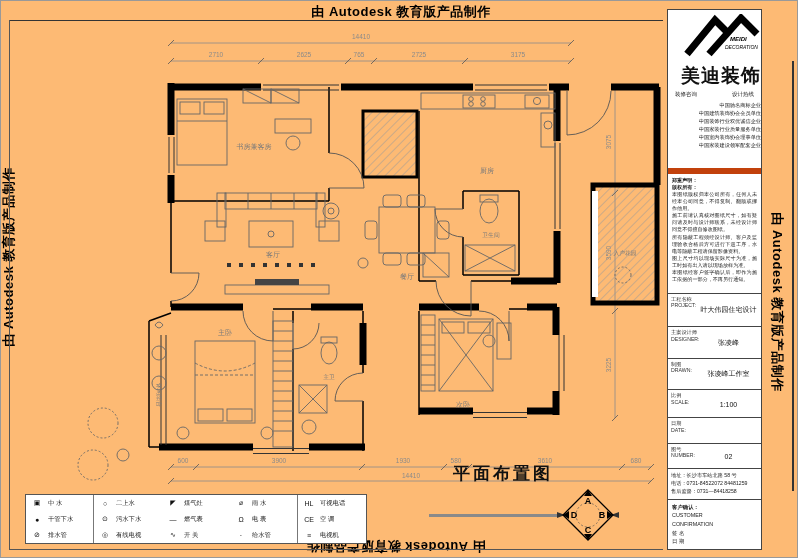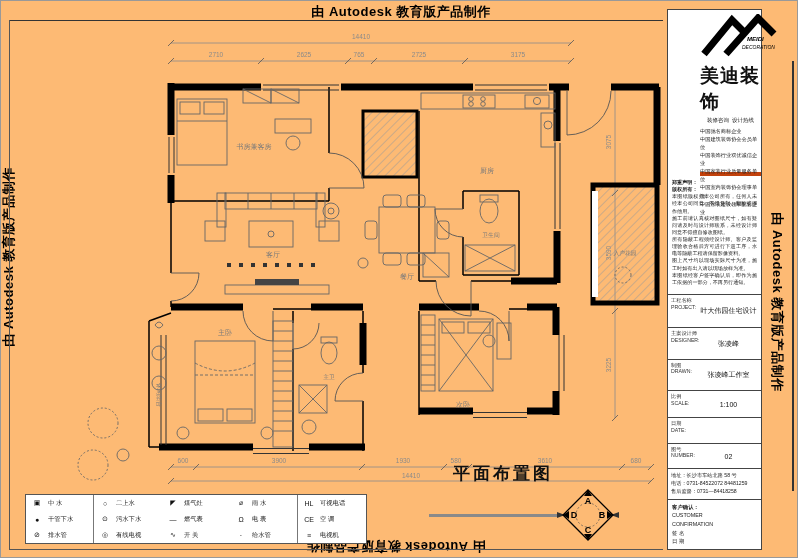--- a/index.html
+++ b/index.html
@@ -12,21 +12,21 @@
   .banner-right{left:656px;top:292px;transform:rotate(90deg);}
   .banner-bottom{left:275px;top:536px;transform:rotate(180deg);}
   .rule-top{position:absolute;left:8px;top:19px;width:654px;height:0;border-top:1.5px solid #333;}
   .frame-left{position:absolute;left:8px;top:19px;width:0;height:529px;border-left:1px solid #555;}
   .frame-bottom{position:absolute;left:8px;top:548px;width:654px;height:0;border-top:1px solid #555;}
   .rule-right-edge{position:absolute;left:791px;top:60px;width:2px;height:430px;background:#333;}
 
   
   .tblock{position:absolute;left:666px;top:8px;width:95px;height:541px;border:1px solid #444;
           display:flex;flex-direction:column;box-sizing:border-box;background:#fff;}
-  .logo-sec{height:166px;border-bottom:4px solid #c2410c;text-align:left;padding-top:4px;box-sizing:border-box;margin-left:32px;}
+  .logo-sec{height:166px;border-bottom:6px solid #c2410c;text-align:right;padding-top:4px;box-sizing:border-box;}
   .logo-cn{font-size:19px;font-weight:700;letter-spacing:1px;margin-top:1px;}
   .logo-tags{display:flex;justify-content:space-between;padding:2px 7px 1px 7px;font-size:5.5px;color:#222;}
   .creds{font-size:5.2px;line-height:1.55;color:#222;margin-top:2px;}
   .notes-sec{height:122px;border-bottom:1px solid #444;padding:3px 4px;box-sizing:border-box;
              font-size:5.1px;line-height:1.4;color:#222;text-align:justify;overflow:hidden;}
   .tb-field{border-bottom:1px solid #444;padding:2px 3px;box-sizing:border-box;position:relative;}
   .tb-lab{font-size:5.2px;color:#333;line-height:1.25;}
   .tb-val{position:absolute;left:30px;right:2px;top:50%;transform:translateY(-50%);
           text-align:center;font-size:7px;color:#111;}
   .addr-sec{border-bottom:1px solid #444;padding:3px 3px;font-size:5.2px;line-height:1.5;color:#222;}

